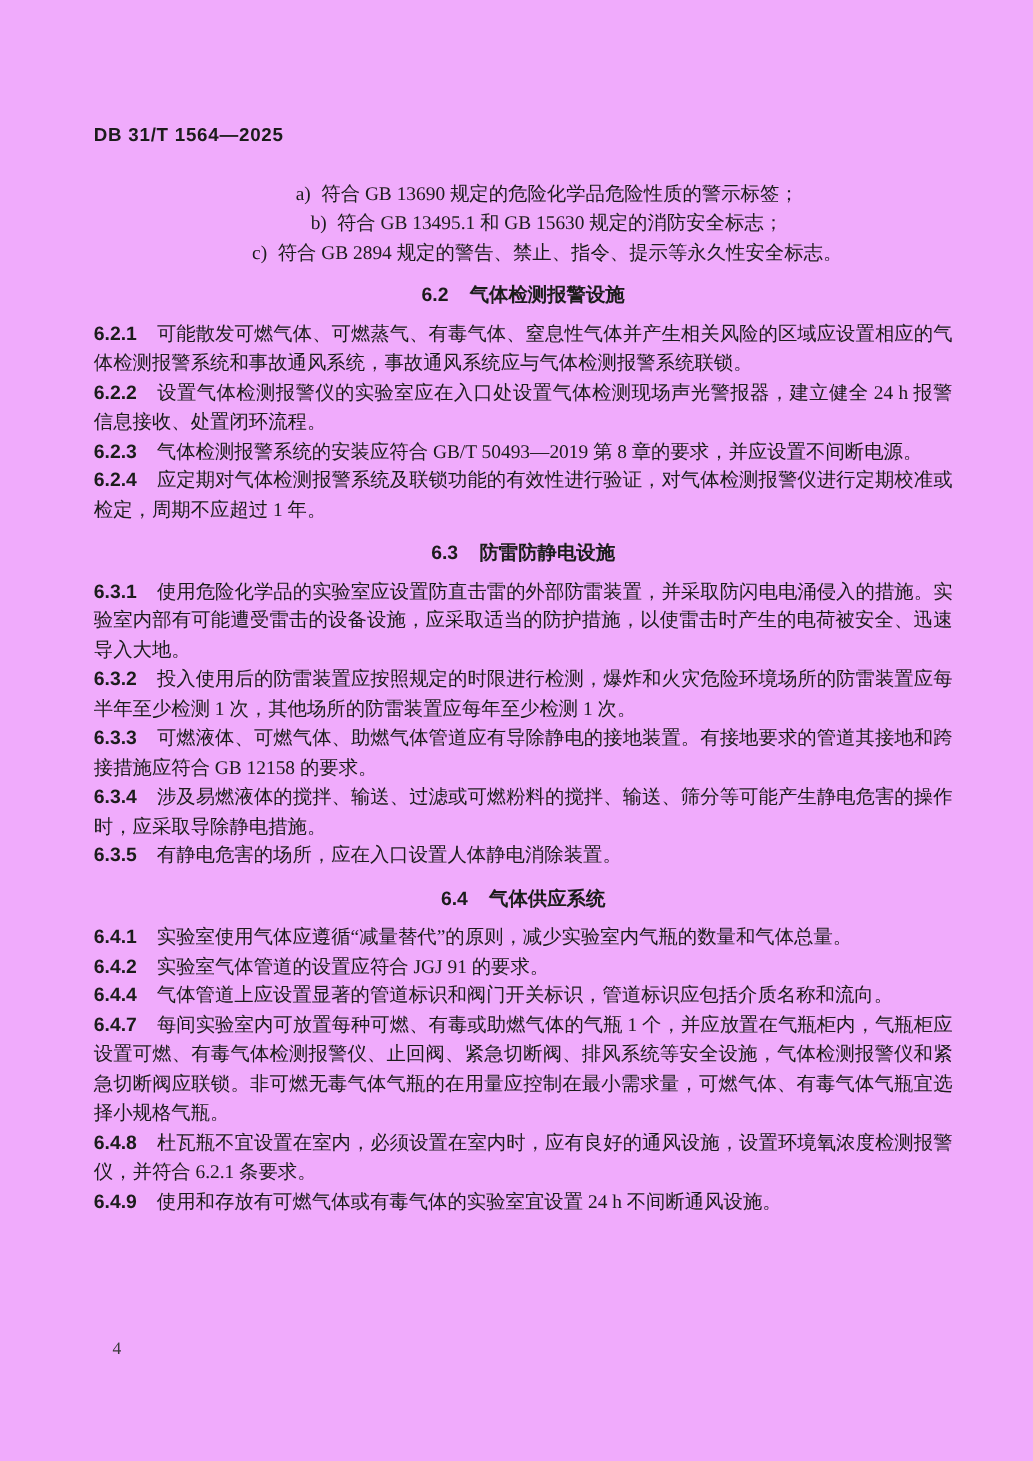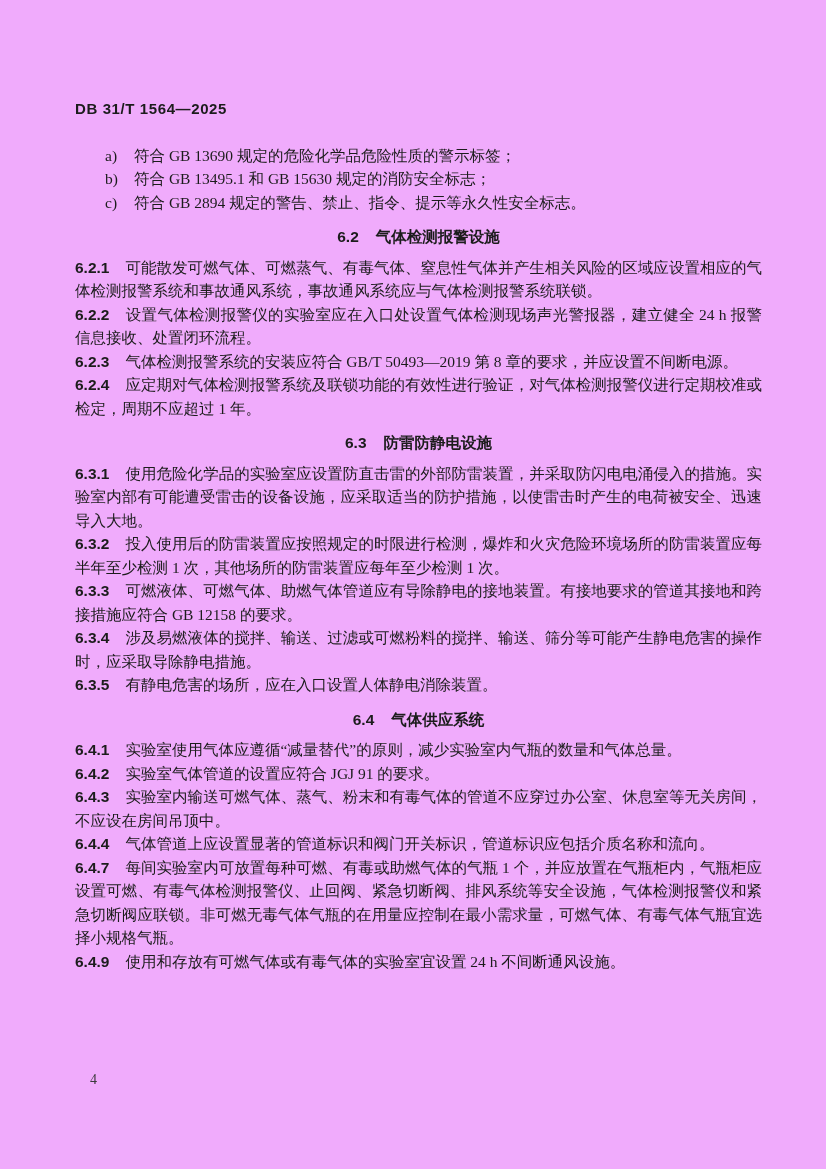--- a/index.html
+++ b/index.html
@@ -22,20 +22,21 @@
   }
   .doc-header {
     font-family: "Liberation Sans", "DejaVu Sans", sans-serif;
     font-weight: 700;
     font-size: 15px;
     letter-spacing: 0.6px;
     margin-bottom: 23px;
   }
   .intro-list {
     margin: 0;
+    text-align: center;
   }
   .list-item {
     margin: 0;
     padding-left: 30px;
   }
   .li-label {
     display: inline-block;
     width: 29px;
   }
   .sec-heading {
@@ -96,23 +97,23 @@
     <p class="clause"><span class="clause-num">6.3.2</span><span>投入使用后的防雷装置应按照规定的时限进行检测，爆炸和火灾危险环境场所的防雷装置应每半年至少检测 1 次，其他场所的防雷装置应每年至少检测 1 次。</span></p>
     <p class="clause"><span class="clause-num">6.3.3</span><span>可燃液体、可燃气体、助燃气体管道应有导除静电的接地装置。有接地要求的管道其接地和跨接措施应符合 GB 12158 的要求。</span></p>
     <p class="clause"><span class="clause-num">6.3.4</span><span>涉及易燃液体的搅拌、输送、过滤或可燃粉料的搅拌、输送、筛分等可能产生静电危害的操作时，应采取导除静电措施。</span></p>
     <p class="clause"><span class="clause-num">6.3.5</span><span>有静电危害的场所，应在入口设置人体静电消除装置。</span></p>
   </div>
 
   <div>
     <h2 class="sec-heading"><span class="sec-num">6.4</span><span>气体供应系统</span></h2>
     <p class="clause"><span class="clause-num">6.4.1</span><span>实验室使用气体应遵循“减量替代”的原则，减少实验室内气瓶的数量和气体总量。</span></p>
     <p class="clause"><span class="clause-num">6.4.2</span><span>实验室气体管道的设置应符合 JGJ 91 的要求。</span></p>
-    <p class="clause"><span class="clause-num">6.4.3</span><span>实验室内输送可燃气体、蒸气、粉末和有毒气体的管道不应穿过办公室、休息室等无关房间，不应设在房间吊顶中。</span></p>
     <p class="clause"><span class="clause-num">6.4.4</span><span>气体管道上应设置显著的管道标识和阀门开关标识，管道标识应包括介质名称和流向。</span></p>
     <p class="clause"><span class="clause-num">6.4.7</span><span>每间实验室内可放置每种可燃、有毒或助燃气体的气瓶 1 个，并应放置在气瓶柜内，气瓶柜应设置可燃、有毒气体检测报警仪、止回阀、紧急切断阀、排风系统等安全设施，气体检测报警仪和紧急切断阀应联锁。非可燃无毒气体气瓶的在用量应控制在最小需求量，可燃气体、有毒气体气瓶宜选择小规格气瓶。</span></p>
+    <p class="clause"><span class="clause-num">6.4.8</span><span>杜瓦瓶不宜设置在室内，必须设置在室内时，应有良好的通风设施，设置环境氧浓度检测报警仪，并符合 6.2.1 条要求。</span></p>
     <p class="clause"><span class="clause-num">6.4.9</span><span>使用和存放有可燃气体或有毒气体的实验室宜设置 24 h 不间断通风设施。</span></p>
   </div>
 
   <div class="page-footer">
     <span>4</span>
   </div>
 
 </div>
 
 </body></html>

